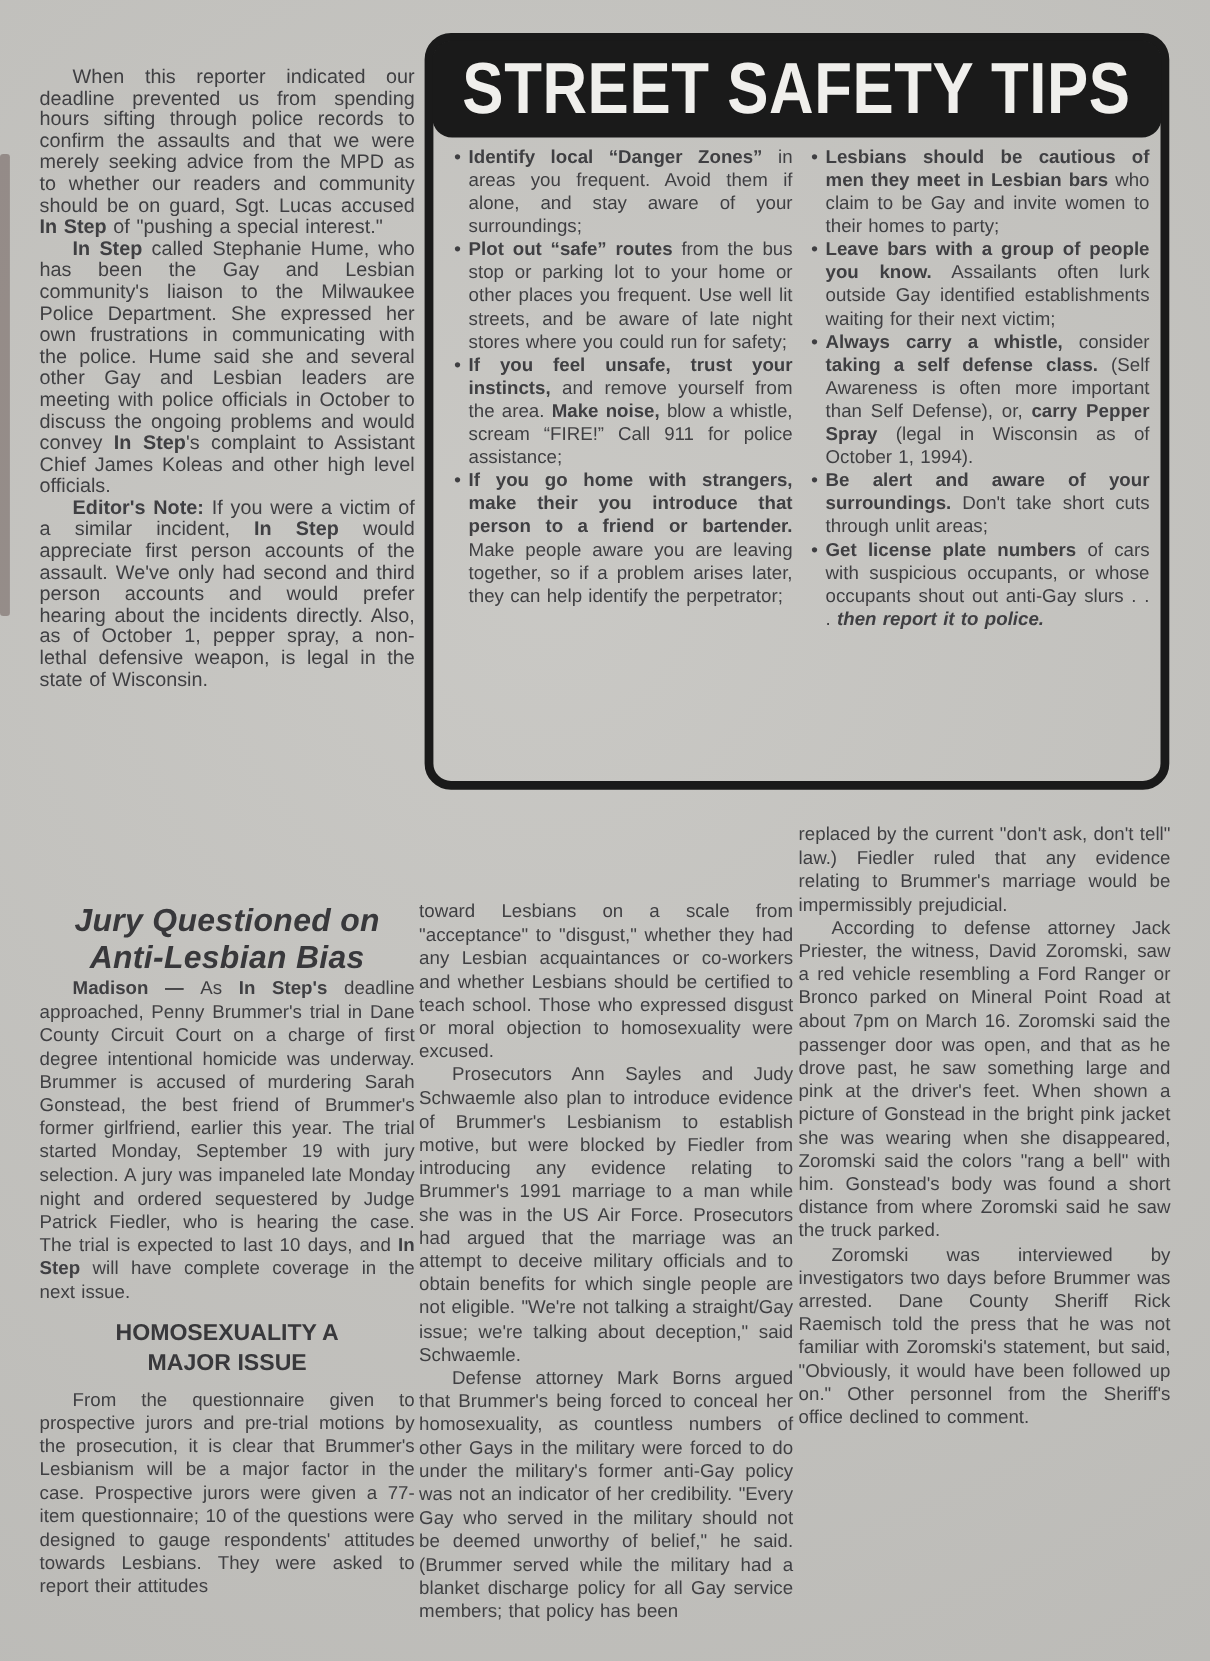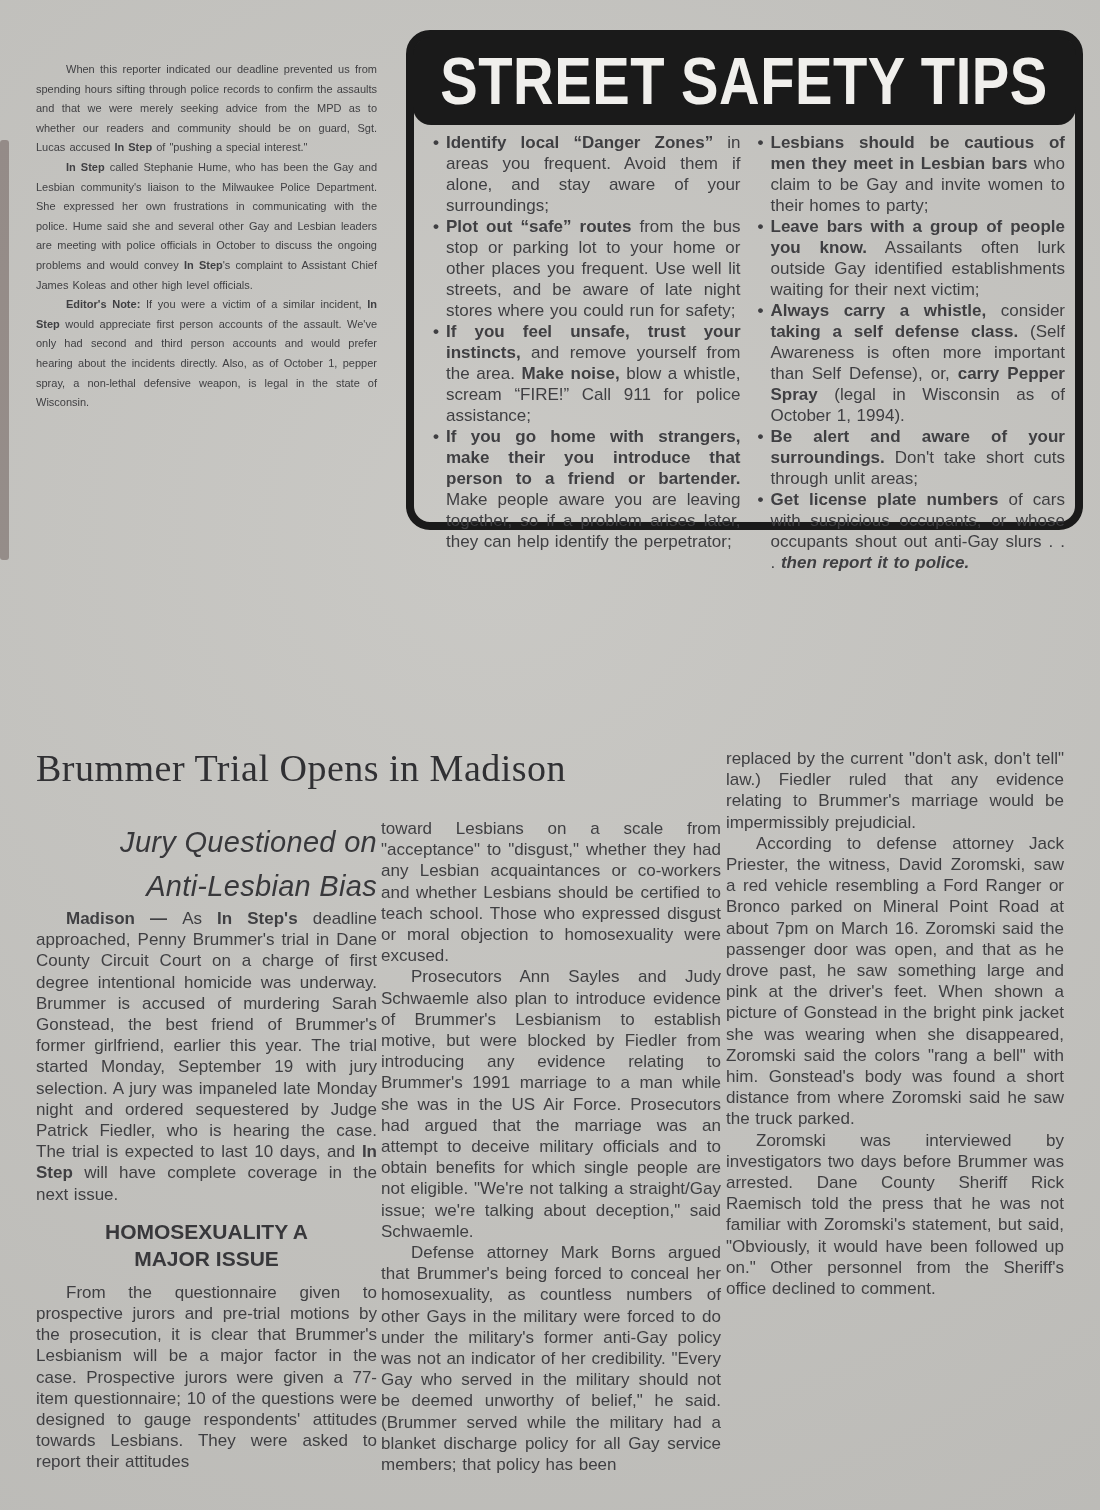--- a/index.html
+++ b/index.html
@@ -28,26 +28,26 @@
   .col{position:absolute;text-align:justify;}
   .para{text-indent:30px;word-spacing:1px;}
   .para.noindent{text-indent:0;}
   .b{font-weight:700;}
   .i{font-style:italic;}
   .s{font-size:13px;vertical-align:3px;letter-spacing:0;}
 
   
   .top-left-col{
     left:36px;top:60px;width:341px;
-    font-size:11px;line-height:19.6px;
+    font-size:18px;line-height:19.6px;
   }
 
   
   .safety-box{
-    position:absolute;left:406px;top:30px;width:677px;height:500px;
+    position:absolute;left:386px;top:30px;width:677px;height:688px;
     border:8px solid var(--box_black);
     border-radius:24px;
     background:transparent;
   }
   .safety-title-bar{
     height:88px;margin:-1px;
     background:var(--box_black);
     border-radius:18px;
     display:flex;align-items:center;justify-content:center;
   }
@@ -74,22 +74,22 @@
   .headline{
     position:absolute;left:36px;top:746px;width:660px;
     font-family:"Liberation Serif", serif;
     font-weight:500;font-size:38px;color:#303033;
     letter-spacing:0.5px;white-space:nowrap;
   }
   .trial-col1{left:36px;top:820px;width:341px;font-size:17px;line-height:21.2px;}
   .trial-col2{left:381px;top:818px;width:340px;font-size:17px;line-height:21.2px;}
   .trial-col3{left:726px;top:748px;width:338px;font-size:17px;line-height:21.2px;}
   .subhead{
-    font-size:29px;line-height:44px;font-weight:400;font-style:italic;
-    color:#38383b;text-align:right;white-space:pre-line;letter-spacing:0.3px;
+    font-size:29px;line-height:34px;font-weight:700;font-style:italic;
+    color:#38383b;text-align:center;white-space:pre-line;letter-spacing:0.3px;
   }
   .byline{
     text-align:center;font-size:21px;margin:18px 0 2px;
   }
   .col-heading{
     text-align:center;font-weight:700;font-size:21px;line-height:27px;
     margin:13px 0 10px;white-space:pre-line;color:#38383b;
   }
   .footer{
     position:absolute;right:38px;top:1438px;
@@ -151,21 +151,20 @@
             <span class="tip-text"><span class="b">Be alert and aware of your surroundings.</span><span class=""> Don't take short cuts through unlit areas;</span></span>
           </div>
           <div class="tip">
             <span class="bullet">•</span>
             <span class="tip-text"><span class="b">Get license plate numbers</span><span class=""> of cars with suspicious occupants, or whose occupants shout out anti-Gay slurs . . . </span><span class="b i">then report it to police.</span></span>
           </div>
         </div>
     </div>
   </div>
 
-  <h1 class="headline">Brummer Trial Opens in Madison</h1>
 
   <div class="col trial-col1">
     <h2 class="subhead">Jury Questioned on
 Anti-Lesbian Bias</h2>
     <div>
         <div class="para"><span class="b">Madison — </span><span class="">As </span><span class="b">In Step's</span><span class=""> deadline approached, Penny Brummer's trial in Dane County Circuit Court on a charge of first degree intentional homicide was underway. Brummer is accused of murdering Sarah Gonstead, the best friend of Brummer's former girlfriend, earlier this year. The trial started Monday, September 19 with jury selection. A jury was impaneled late Monday night and ordered sequestered by Judge Patrick Fiedler, who is hearing the case. The trial is expected to last 10 days, and </span><span class="b">In Step</span><span class=""> will have complete coverage in the next issue.</span></div>
         <div class="col-heading">HOMOSEXUALITY A
 MAJOR  ISSUE</div>
         <div class="para"><span class="">From the questionnaire given to prospective jurors and pre-trial motions by the prosecution, it is clear that Brummer's Lesbianism will be a major factor in the case. Prospective jurors were given a 77-item questionnaire; 10 of the questions were designed to gauge respondents' attitudes towards Lesbians. They were asked to report their attitudes</span></div>
       </div>

